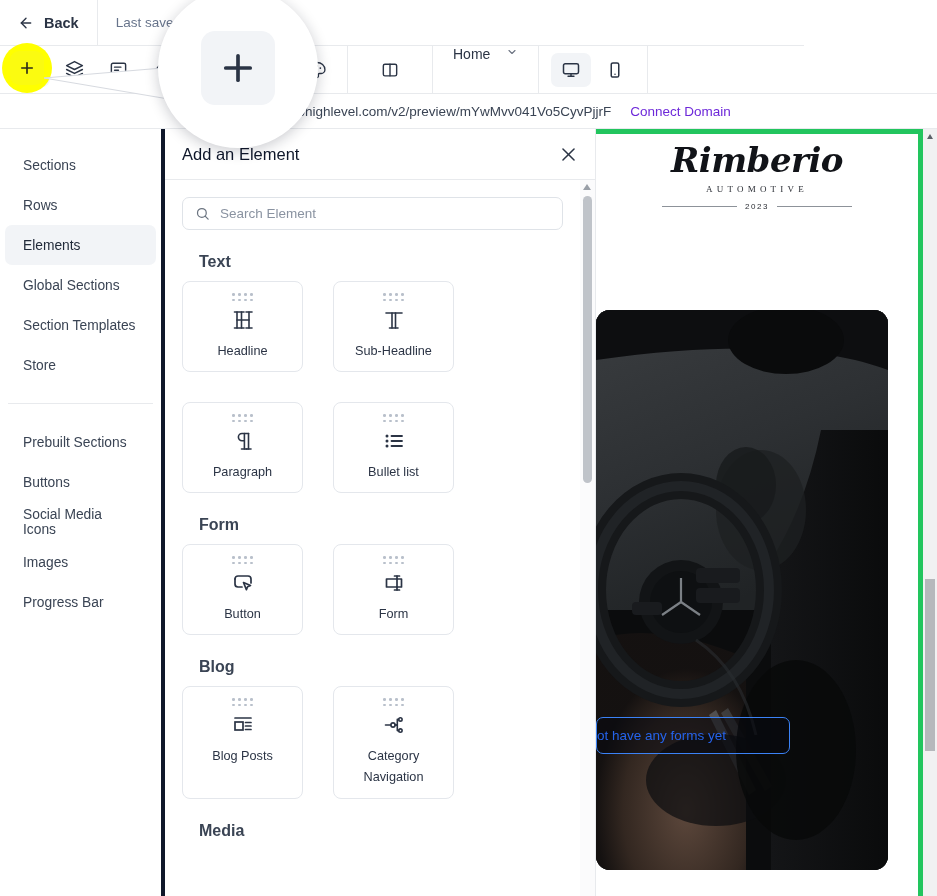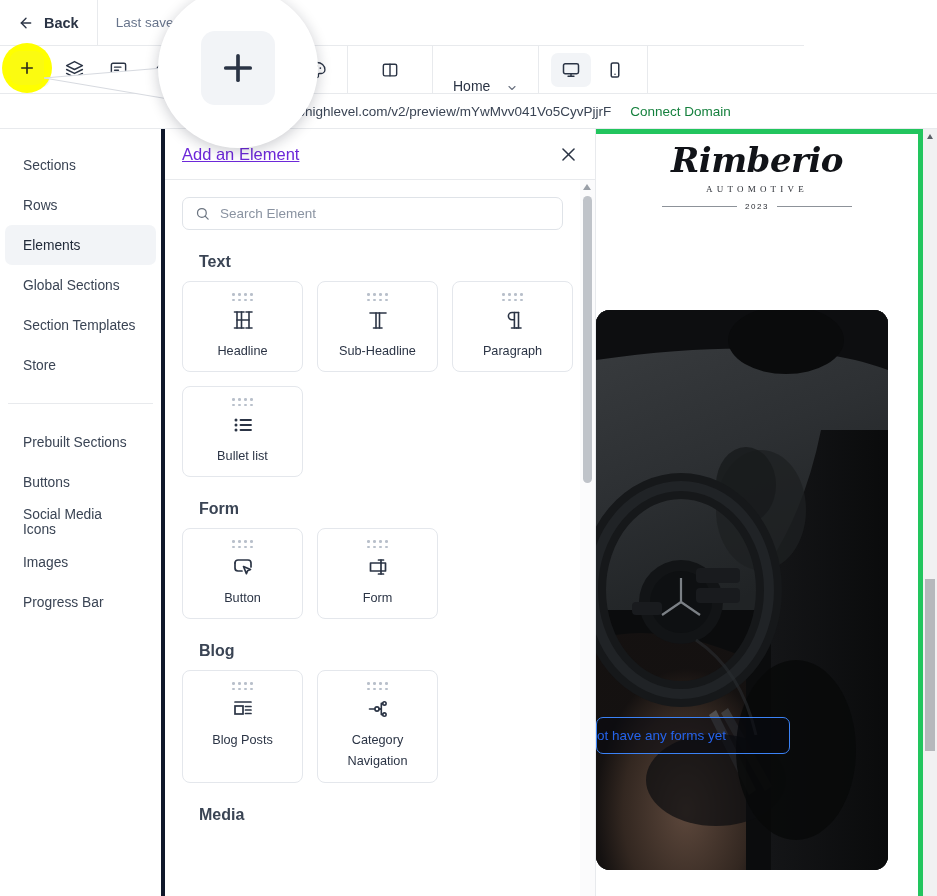--- a/index.html
+++ b/index.html
@@ -37,21 +37,21 @@
   .tb-btn {
     width: 40px; height: 34px; margin: 0 2px;
     display:flex; align-items:center; justify-content:center;
     border-radius: 7px; cursor: pointer; color:#2b3445;
   }
   .tb-btn.active { background:#f2f4f7; }
   .tb-btn svg { display:block; }
   .tb-pad-l { padding-left: 8px; }
   .tb-pad-r { padding-right: 8px; }
   .home-sel {
-    display:flex; align-items:flex-end; gap:16px; padding: 0 20px;
+    display:flex; align-items:flex-start; gap:16px; padding: 0 20px;
     height:48px; cursor:pointer;
   }
   .home-label { font-size: 14px; color:#2b3445; }
   .chev { width:12px; height:12px; color:#6b7280; }
 
   
   .plus-btn {
     position: relative; width: 40px; height: 34px; margin: 0 2px;
     display:flex; align-items:center; justify-content:center;
     border-radius: 8px; background:#f2f4f7; color:#2b3445; cursor:pointer;
@@ -75,21 +75,21 @@
   .urlbar {
     position:absolute; top:94px; left:0; width:937px; height:35px;
     background:#fff; border-bottom:1px solid #e8eaed;
     display:flex; align-items:center; justify-content:center; gap:7px;
   }
   .url-dot {
     width:10px; height:10px; border-radius:50%;
     border:1.4px solid #9aa3b0; display:block;
   }
   .url-text { font-size:13.5px; color:#3a4454; }
-  .connect-link { font-size:13.5px; color:#15803d; cursor:pointer; margin-left:12px; }
+  .connect-link { font-size:13.5px; color:#6d28d9; cursor:pointer; margin-left:12px; }
 
   
   .callout-tail {
     position:absolute; z-index: 48; left:38px; top:62px;
     width: 180px; height: 46px; pointer-events:none;
   }
   .callout {
     position:absolute; left:158px; top:-12px; width:160px; height:160px;
     border-radius:50%; background:#fff; z-index: 50;
     box-shadow: 0 3px 14px rgba(16,24,40,.22);
@@ -118,41 +118,41 @@
 
   
   .panel {
     position:absolute; top:129px; left:165px; width:431px; height:767px;
     background:#fff; border-right:1px solid #e8eaed;
   }
   .panel-head {
     height:51px; display:flex; align-items:center; justify-content:space-between;
     padding: 0 17px 0 17px; border-bottom:1px solid #e8eaed;
   }
-  .panel-title { font-size:16.5px; color:#6d28d9; font-weight:500;text-decoration:underline; }
+  .panel-title { font-size:16.5px; color:#0f172a; font-weight:500; }
   .close-x { width:19px; height:19px; color:#2b3445; cursor:pointer; }
   .panel-body {
     position:absolute; top:51px; left:0; width:431px; height:716px;
     overflow:hidden; padding: 17px 17px 0 17px;
   }
   .search-wrap {
     width: 381px; height: 33px; border:1px solid #dfe3e8; border-radius:7px;
     display:flex; align-items:center; padding: 0 12px; gap:10px; background:#fff;
   }
   .search-ic { width:15px; height:15px; color:#6b7480; flex:none; }
   .search-inp {
     border:0; outline:0; font-size:13.5px; color:#2b3445;
     font-family:"Liberation Sans", sans-serif; width:100%; background:transparent;
   }
   .search-inp::placeholder { color:#8a93a1; }
   .cat-title {
     font-size:16px; color:#3a4454; font-weight:700;
     margin: 23px 0 10px 17px;
   }
-  .card-grid { display:flex; flex-wrap:wrap; gap:14px; }
+  .card-grid { display:flex; flex-wrap:wrap; gap:30px; }
   .el-card {
     width:121px; height:91px; border:1px solid #e4e7ec; border-radius:8px;
     background:#fff; display:flex; flex-direction:column; align-items:center;
     justify-content:flex-start; padding-top:11px; cursor:pointer;
   }
   .el-card.tall { height:113px; }
   .dots { display:grid; grid-template-columns:repeat(4,3px); gap:3px; margin-bottom:7px; }
   .dots i { width:2.6px; height:2.6px; border-radius:50%; background:#b9c0cb; display:block; }
   .el-ic { width:24px; height:24px; color:#2b3445; margin-bottom:9px; }
   .el-label {

